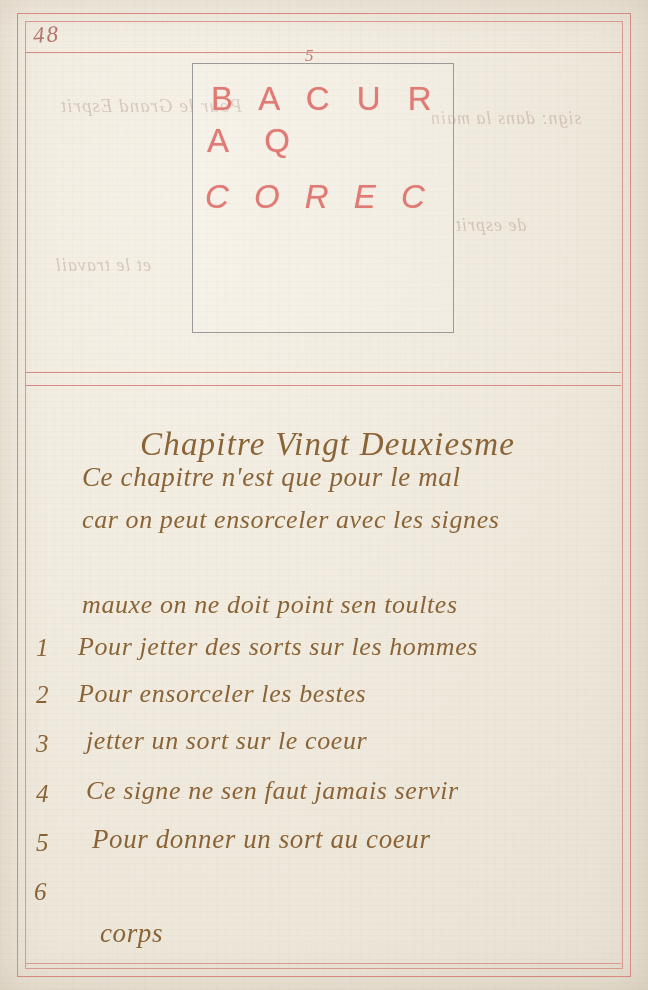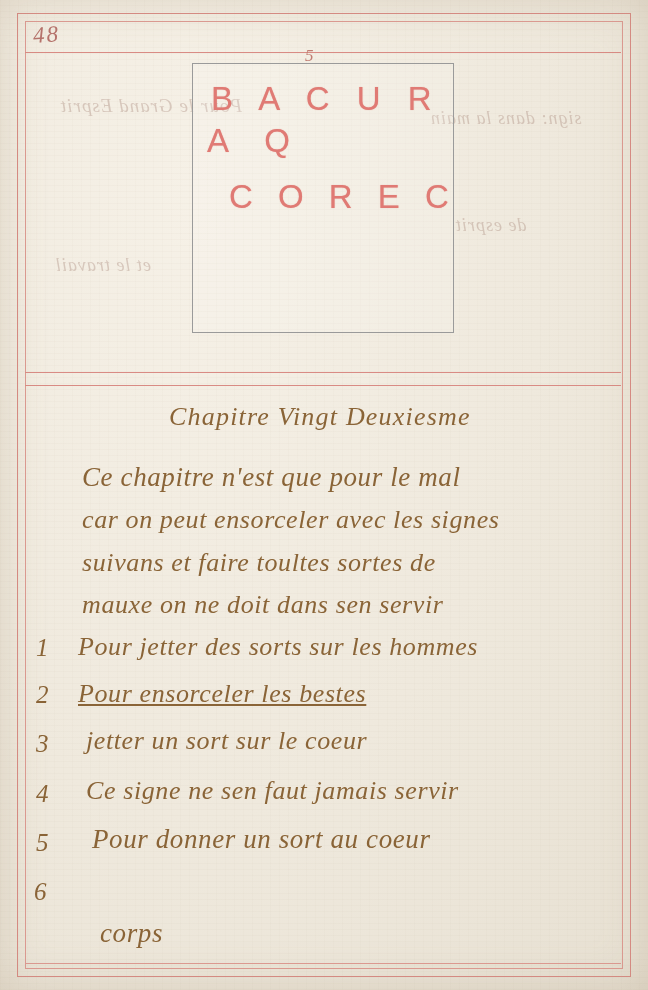--- a/index.html
+++ b/index.html
@@ -134,36 +134,35 @@
     position: absolute;
     color: #e07a74;
     font-family: "Liberation Sans", sans-serif;
     font-size: 33px;
     letter-spacing: 9px;
     white-space: nowrap;
     text-shadow: 0 0 1px rgba(210,100,90,0.45);
   }
   .tal-r1 { left: 18px;  top: 16px;  }
   .tal-r2 { left: 14px;  top: 58px;  letter-spacing: 14px; }
-  .tal-r3 { left: 36px;  top: 114px; letter-spacing: 8px; }
+  .tal-r3 { left: 12px;  top: 114px; letter-spacing: 8px; font-style: italic; }
   .tal-r4 { left: 140px; top: 170px; letter-spacing: 12px; }
   .tal-r5 { left: 150px; top: 218px; letter-spacing: 10px; }
 
   
   .chapter-title {
     position: absolute;
     left: 140px;
-    top: 402px;
-    font-family: "Liberation Serif", serif;
-    font-size: 26px;
+    top: 426px;
+    font-family: "Liberation Serif", serif;
+    font-size: 33px;
     color: #8a6437;
     font-style: italic;
     letter-spacing: 1.2px;
     white-space: nowrap;
-    margin-left: 29px;
   }
   .body-line {
     position: absolute;
     font-family: "Liberation Serif", serif;
     font-style: italic;
     font-size: 27px;
     color: #8a6437;
     white-space: nowrap;
     letter-spacing: 0.6px;
   }
@@ -200,28 +199,27 @@
   <div class="talisman">
     <div class="tal-row tal-r1">B A C U R</div>
     <div class="tal-row tal-r2">A  Q</div>
     <div class="tal-row tal-r3">C O R E C</div>
   </div>
 
   <div class="chapter-title">Chapitre Vingt Deuxiesme</div>
 
   <div class="body-line" style="left:82px; top:462px;">Ce chapitre n'est que pour le mal</div>
   <div class="body-line" style="left:82px; top:505px; font-size:26px;">car on peut ensorceler avec les signes</div>
-  <div class="body-line" style="left:82px; top:548px; font-size:26px;">suivans et faire toultes sortes  de</div>
-  <div class="body-line" style="left:82px; top:590px; font-size:26px;">mauxe on ne doit dans sen servir</div>
+  <div class="body-line" style="left:82px; top:590px; font-size:26px;">mauxe on ne doit point sen toultes</div>
 
   <div class="num" style="left:36px; top:634px;">1</div>
   <div class="body-line" style="left:78px; top:632px; font-size:26px;">Pour jetter des sorts sur les hommes</div>
 
   <div class="num" style="left:36px; top:681px;">2</div>
-  <div class="body-line" style="left:78px; top:679px; font-size:26px;text-decoration:underline;">Pour ensorceler les bestes</div>
+  <div class="body-line" style="left:78px; top:679px; font-size:26px;">Pour ensorceler les bestes</div>
 
   <div class="num" style="left:36px; top:730px;">3</div>
   <div class="body-line" style="left:86px; top:726px; font-size:26px;">jetter un sort sur le coeur</div>
 
   <div class="num" style="left:36px; top:780px;">4</div>
   <div class="body-line" style="left:86px; top:776px; font-size:26px;">Ce signe ne sen faut jamais servir</div>
 
   <div class="num" style="left:36px; top:829px;">5</div>
   <div class="body-line" style="left:92px; top:824px; font-size:27px;">Pour donner un sort au coeur</div>
 

